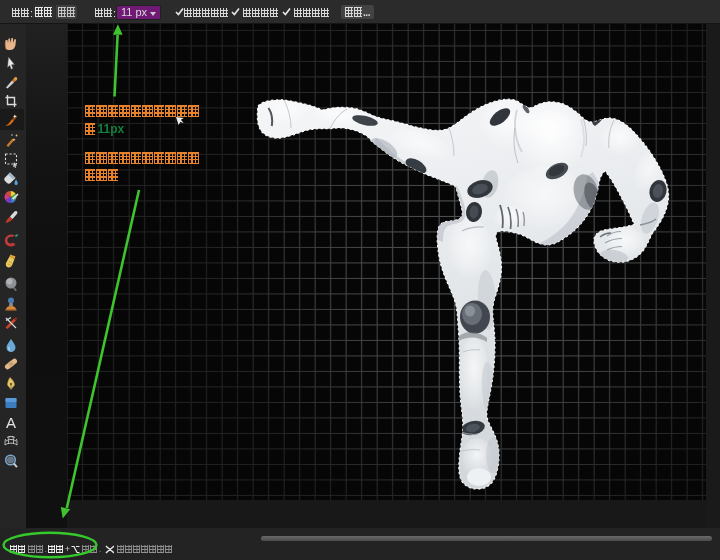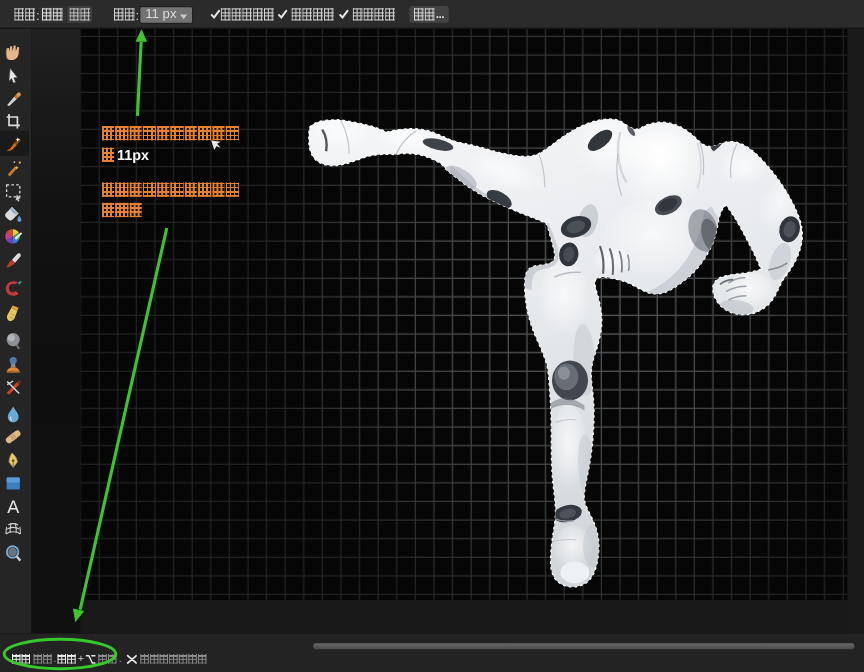--- a/index.html
+++ b/index.html
@@ -17,36 +17,36 @@
   .cj9{width:7px;height:8.2px;margin-right:0.9px;}
   .cj13{width:10.2px;height:12px;margin-right:1.3px;--c:#e8832c;
     background:
       repeating-linear-gradient(90deg,var(--c) 0 1.3px,transparent 1.3px 3.4px),
       repeating-linear-gradient(0deg,var(--c) 0 1.3px,transparent 1.3px 3.5px);}
   #toolbar{opacity:0.999;left:0;top:0;width:720px;height:24px;background:#2b2b2b;border-bottom:1px solid #151515;z-index:30;}
   .tlabel{position:absolute;top:7px;color:#d6d6d6;font-size:11px;}
   #seg{position:absolute;left:33px;top:5px;height:14px;border-radius:3px;overflow:hidden;display:flex;}
   #seg .s1{width:21.5px;background:#313131;display:flex;align-items:center;justify-content:center;}
   #seg .s2{width:21.5px;background:#3e3e3e;margin-left:1px;display:flex;align-items:center;justify-content:center;}
-  #dd{position:absolute;opacity:0.999;left:116px;top:5px;width:45px;height:15px;background:#737373;border-radius:2px;
+  #dd{position:absolute;opacity:0.999;left:116px;top:5px;width:45px;height:15px;background:#701a75;border-radius:2px;
       border:1px solid #202020;color:#dcdcdc;font-size:11px;line-height:13px;padding-left:4px;}
   #dd .caret{position:absolute;right:4px;top:5.5px;width:0;height:0;border-left:3px solid transparent;border-right:3px solid transparent;border-top:4px solid #c9c9c9;}
   .chk{position:absolute;top:6.5px;}
   #opt{position:absolute;left:341px;top:5px;width:33px;height:14px;background:#434343;border-radius:2.5px;display:flex;align-items:center;justify-content:center;color:#d6d6d6;font-size:10px;}
   #strip{opacity:0.999;left:0;top:24px;width:26px;height:504px;background:#252525;z-index:20;}
   #gutterL{left:26px;top:24px;width:41px;height:504px;background:linear-gradient(#212122 0%,#1a1a1a 12%,#121212 30%,#0e0e0e 55%,#101010 100%);z-index:5;}
   #gutterR{left:706px;top:24px;width:14px;height:504px;background:#1a1a1b;z-index:5;}
   #gutterB{left:26px;top:500px;width:694px;height:28px;background:#181818;z-index:4;}
   #status{opacity:0.999;left:0;top:528px;width:720px;height:32px;background:#232323;z-index:30;}
   #scrollbar{position:absolute;left:261px;top:8px;width:451px;height:5px;border-radius:2.5px;background:linear-gradient(#6a6a6a,#4a4a4a);}
   #hint{position:absolute;left:10px;top:16px;height:10px;display:flex;align-items:center;}
   #canvassvg{left:0;top:0;z-index:10;}
   #notes{opacity:0.999;left:85px;top:105px;z-index:15;width:160px;}
   .nrow{position:absolute;left:0;display:flex;}
-  .ntxt{transform:translateZ(0);color:#ffffff;font-weight:bold;font-size:12px;letter-spacing:0px;line-height:12.5px;}
+  .ntxt{transform:translateZ(0);color:#15803d;font-weight:bold;font-size:12px;letter-spacing:0px;line-height:12.5px;}
 </style>
 </head>
 <body>
 <div class="abs" id="toolbar">
   <span class="tlabel" style="left:12px"><span class="cj cj10"></span><span class="cj cj10"></span>:</span>
   <div id="seg">
       <div class="s1">
         <span class="cj cj10" style="--c:#e8e8e8;margin:0"></span>
         <span class="cj cj10" style="--c:#e8e8e8;margin:0 0 0 1px"></span>
       </div>

